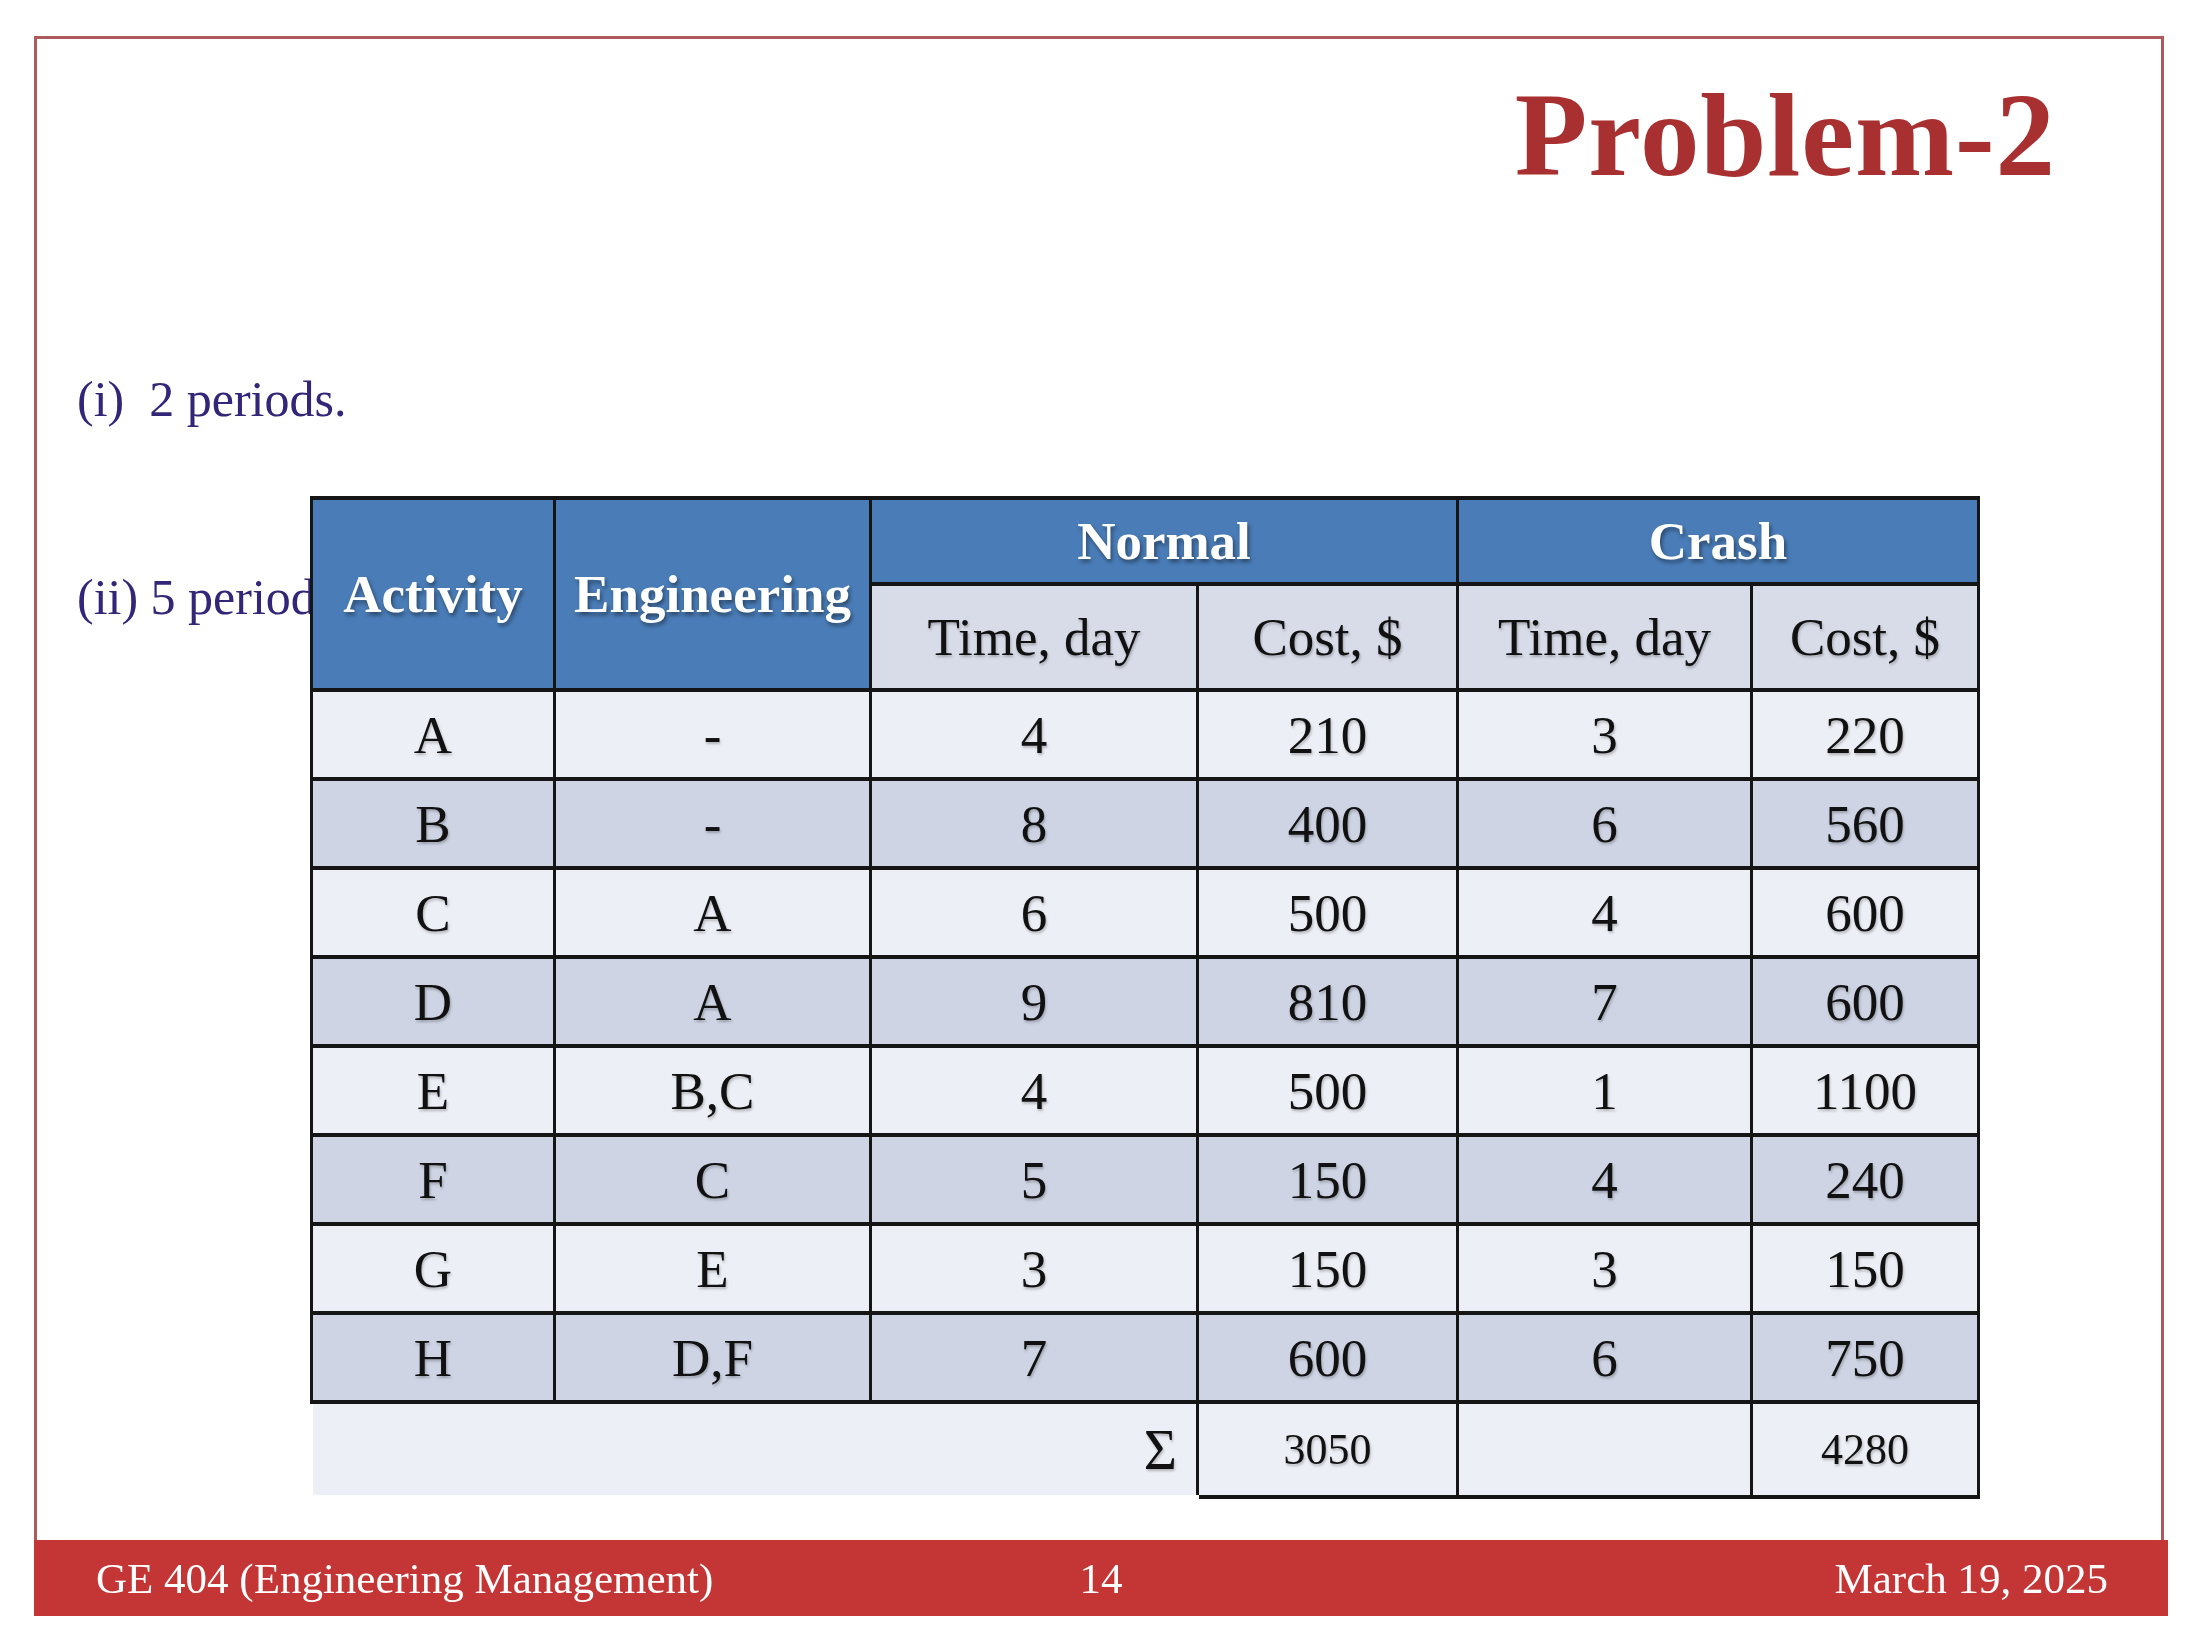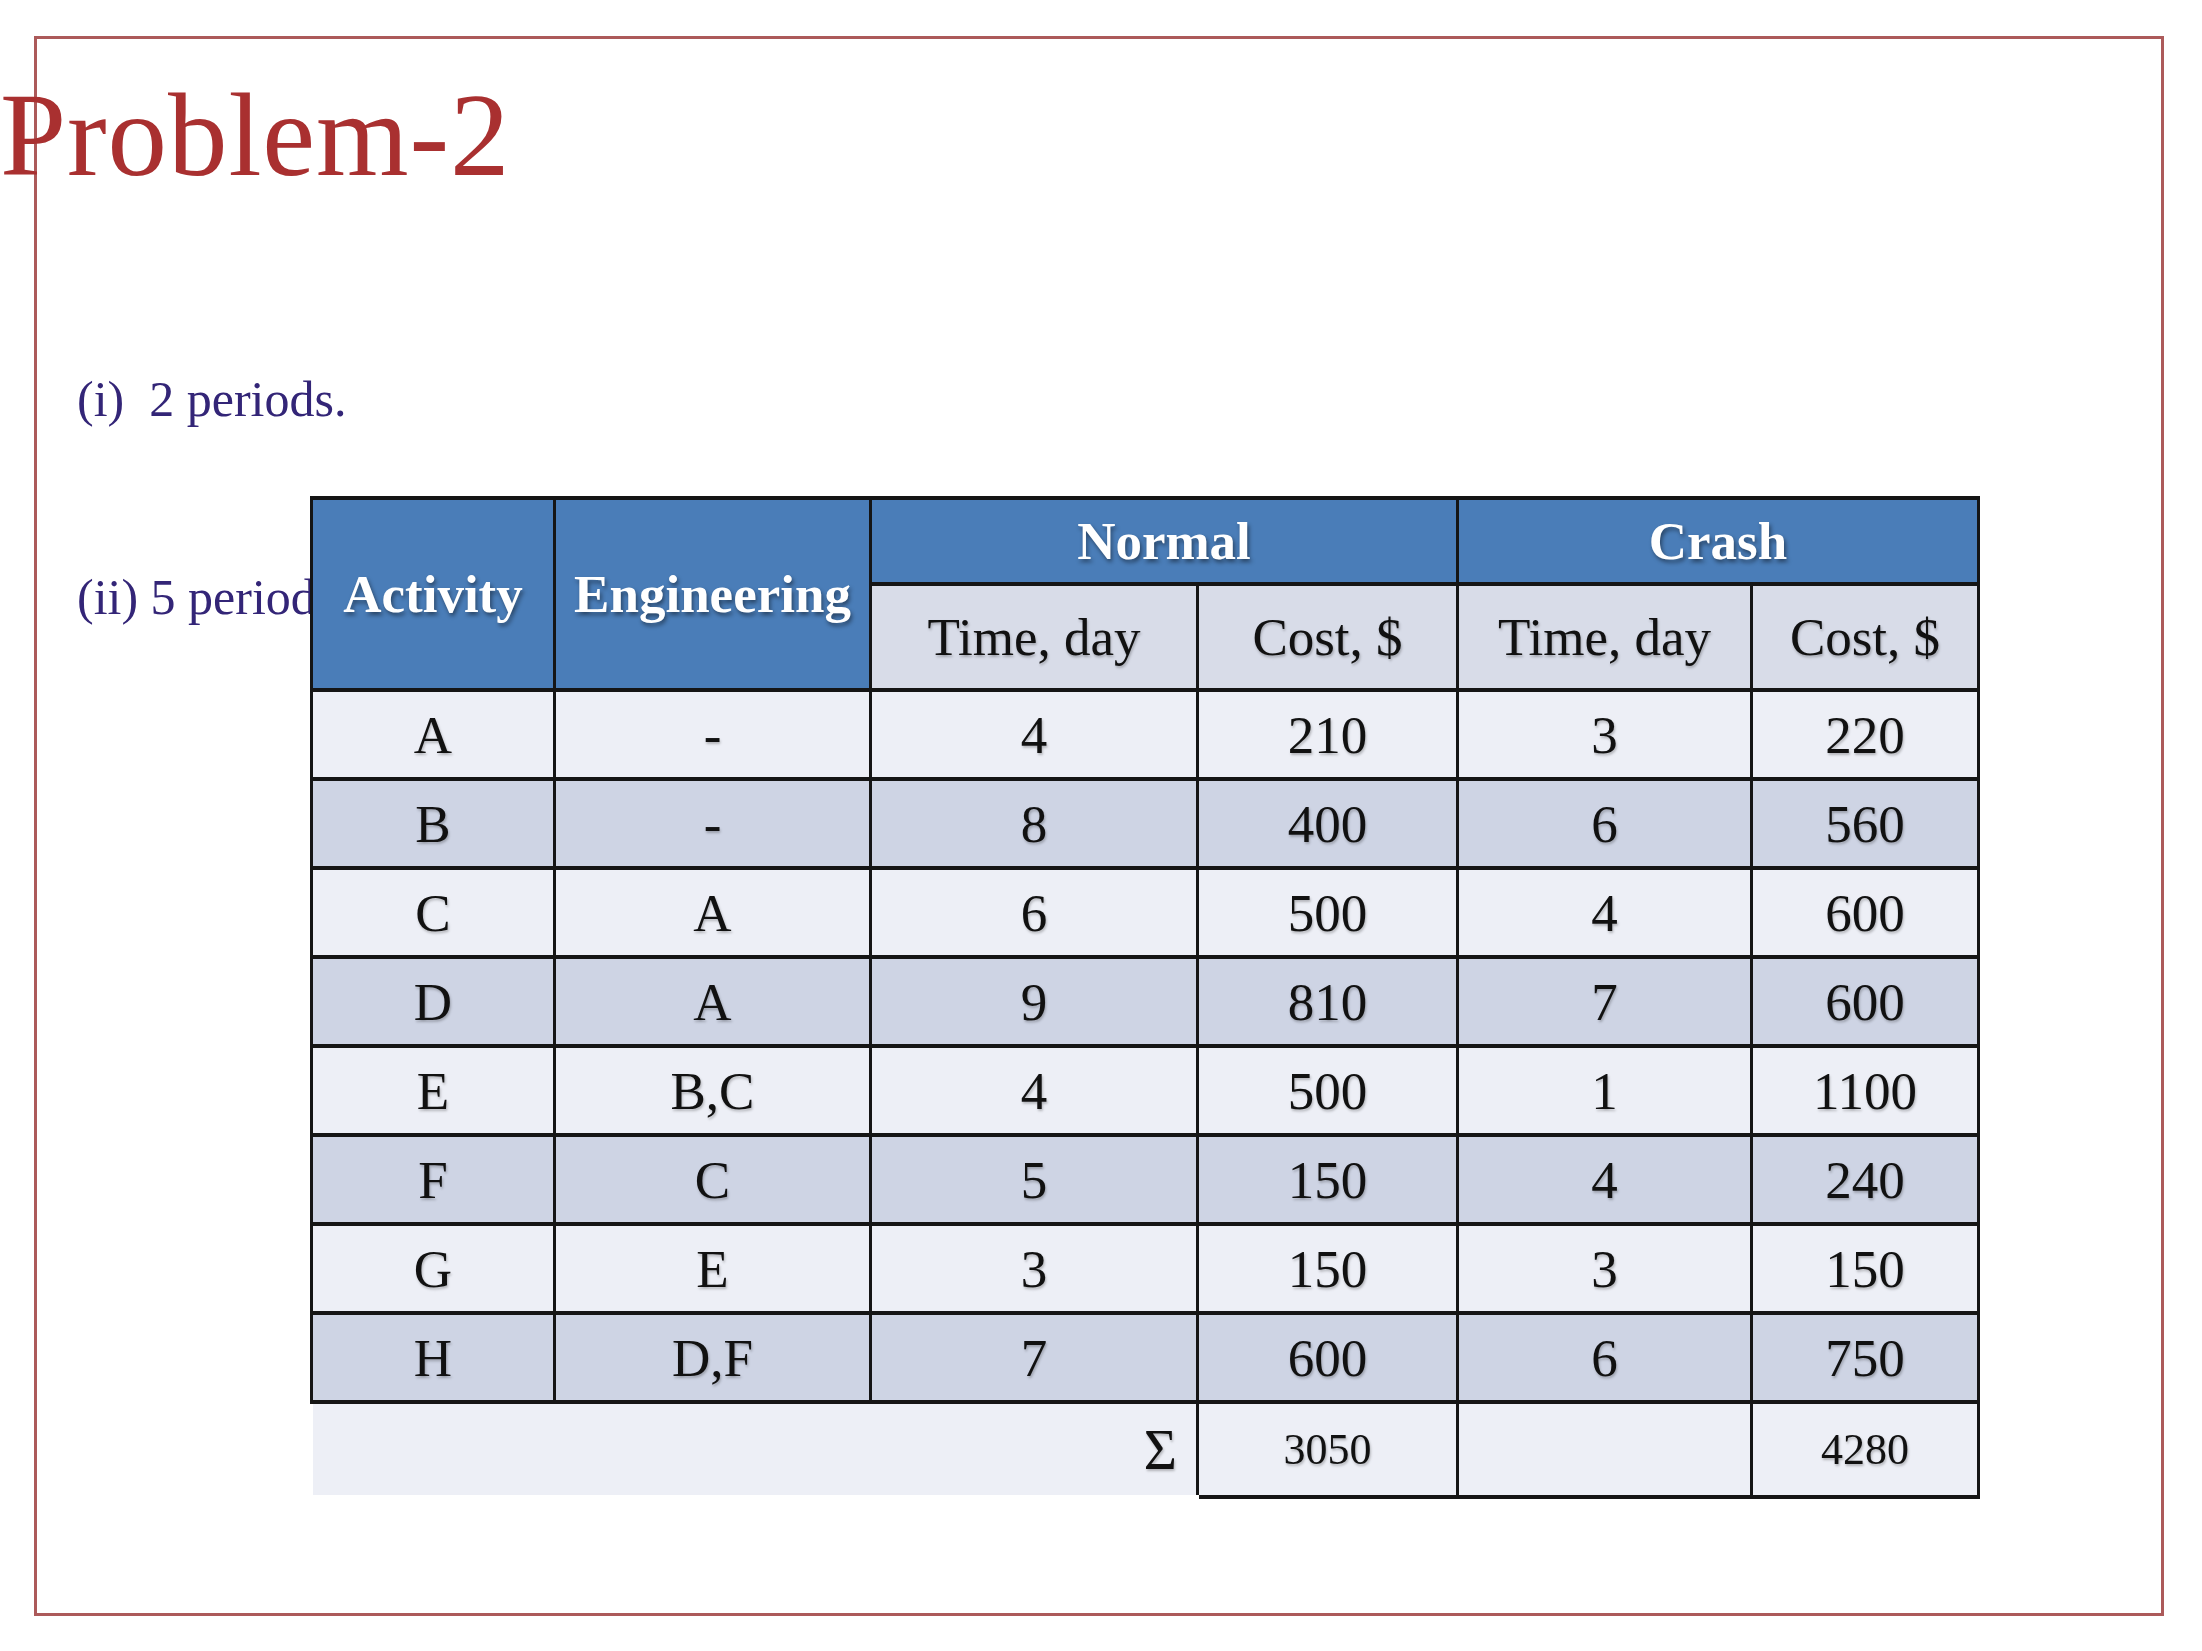--- a/index.html
+++ b/index.html
@@ -22,23 +22,23 @@
     width: 2130px;
     height: 1580px;
     border: 3.4px solid var(--frame-red, #ac5a5a);
     box-sizing: border-box;
   }
   .page-title {
     position: absolute;
     left: 0;
     top: 67px;
     width: 2056px;
-    text-align: left;
+    text-align: right;
     font-size: 119px;
-    font-weight: normal;
+    font-weight: bold;
     color: var(--title-red, #a93030);
     letter-spacing: 0.9px;
   }
   .intro {
     position: absolute;
     left: 77px;
     top: 234px;
     color: var(--body-indigo, #332577);
     font-size: 50px;
     line-height: 66px;
@@ -226,15 +226,20 @@
     <tfoot>
       <tr class="r-total">
         <td class="sigma-cell" colspan="3">Σ</td>
         <td>3050</td>
         <td></td>
         <td>4280</td>
       </tr>
     </tfoot>
   </table>
 
+  <div class="footer-bar">
+    <span class="footer-course">GE 404 (Engineering Management)</span>
+    <span class="footer-page">14</span>
+    <span class="footer-date">March 19, 2025</span>
+  </div>
 
 </div>
 
 
 </body></html>

